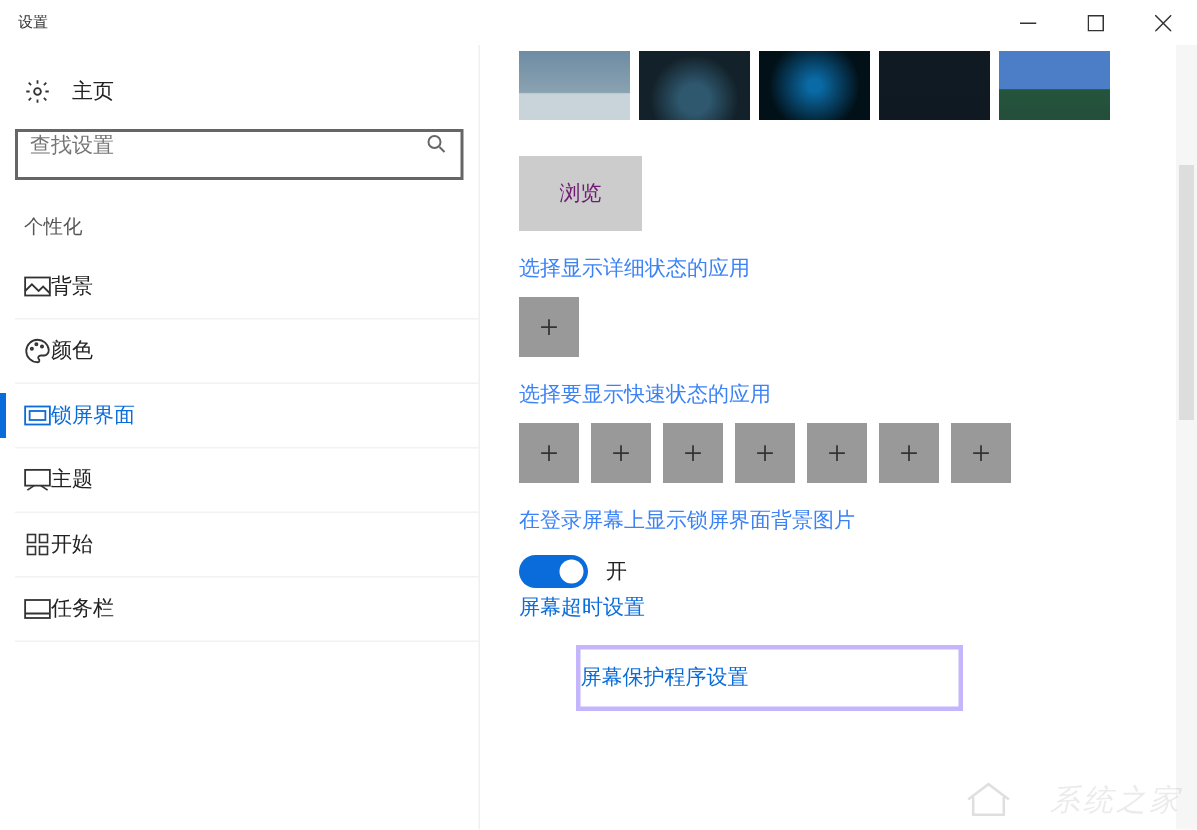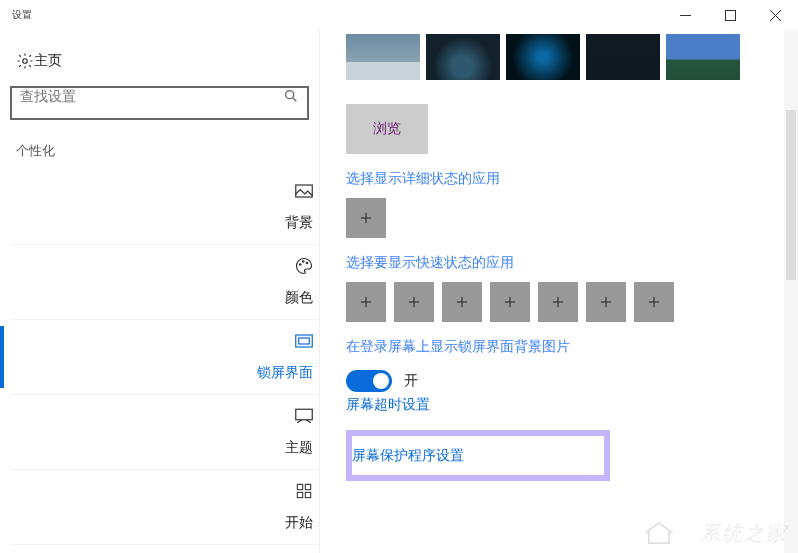--- a/index.html
+++ b/index.html
@@ -7,27 +7,27 @@
   
   .titlebar { height: 30px; display: flex; align-items: center; padding: 0 8px; font-size: 10px; color: #333; }
   .titlebar-title { flex: 1; padding-left: 4px; }
   .win-controls { display: flex; height: 30px; position: absolute; top: 0; right: 0; }
   .win-btn { width: 45px; height: 30px; display: flex; align-items: center; justify-content: center; font-size: 13px; color: #444; cursor: pointer; }
   .win-btn svg { stroke: #333; }
 
   .content { display: flex; height: calc(100% - 30px); }
 
   .sidebar { width: 320px; padding: 8px 0 0 10px; border-right: 1px solid #f0f0f0; }
-  .home-row { display: flex; align-items: center; padding: 14px 6px 16px 6px; }
+  .home-row { display: flex; align-items: center; padding: 14px 6px 16px 6px; gap: 14px; }
   .gear-icon { width: 18px; height: 18px; }
   .home-label { font-size: 14px; color: #222; }
   .search-box { margin: 0 10px 18px 0; border: 2px solid #666; height: 34px; display: flex; align-items: flex-start; padding: 0 8px; }
   .search-input { flex: 1; border: none; outline: none; font-size: 14px; color: #555; background: transparent; }
   .sidebar-h { font-size: 13px; color: #555; padding: 4px 6px 10px 6px; }
-  .sidebar-item { display: flex; align-items: flex-end; padding: 12px 6px; gap: 14px; font-size: 14px; color: #222; cursor: pointer; border-bottom: 1px solid #f2f2f2; flex-direction: column; }
+  .sidebar-item { display: flex; align-items: flex-start; padding: 12px 6px; gap: 0; font-size: 14px; color: #222; cursor: pointer; border-bottom: 1px solid #f2f2f2; }
   .sidebar-item.active { color: #0a6cda; }
   .sidebar-item.active .side-icon-stroke { stroke: #0a6cda; }
   .side-icon { width: 18px; height: 18px; display: flex; align-items: center; justify-content: center; }
   .side-icon-stroke { stroke: #333; }
   .active-bar { position: relative; }
   .active-bar::before { content: ""; position: absolute; left: -10px; top: 6px; bottom: 6px; width: 4px; background: #0a6cda; }
 
   .main { flex: 1; overflow-y: auto; padding: 0 20px 30px 26px; position: relative; }
   .thumbs { display: flex; gap: 6px; margin-top: 4px; }
   .thumb { width: 74px; height: 46px; background: #5a7a8c; }
@@ -39,21 +39,21 @@
   .browse-btn { margin-top: 24px; width: 82px; height: 50px; background: #ccc; border: none; font-size: 14px; color: #701a75; }
   .section-label { font-size: 14px; color: #3b82f6; margin-top: 16px; }
   .tilebtn { width: 40px; height: 40px; background: #999; display: flex; align-items: center; justify-content: center; font-size: 20px; color: #333; cursor: pointer; }
   .tile-row { display: flex; gap: 8px; margin-top: 10px; }
   .single-tile { margin-top: 10px; }
   .toggle-row { display: flex; align-items: center; gap: 12px; margin-top: 14px; }
   .toggle { width: 46px; height: 22px; background: #0a6cda; border-radius: 11px; position: relative; }
   .toggle::after { content: ""; position: absolute; right: 3px; top: 3px; width: 16px; height: 16px; background: #fff; border-radius: 50%; }
   .toggle-label { font-size: 14px; color: #222; }
   .link { color: #0a6cda; font-size: 14px; margin-top: 4px; cursor: pointer; display: inline-block; }
-  .redbox { border: 6px solid #c4b5fd; padding: 10px 140px 10px 0; margin-top: 16px; display: inline-block; }
+  .redbox { border: 3px solid #c4b5fd; padding: 10px 140px 10px 0; margin-top: 16px; display: inline-block; margin-left: 38px; }
 
   .watermark { position: absolute; right: 10px; bottom: 6px; font-size: 20px; color: rgba(0,0,0,0.08); font-style: italic; letter-spacing: 2px; pointer-events: none; display:flex; align-items:center; gap:24px;}
   .watermark svg { opacity: .12; }
 
   .scrollbar-stub { position:absolute; top:30px; right:0; width:14px; height:523px; background:#f6f6f6;}
   .scrollbar-thumb { position:absolute; top:80px; left:2px; width:10px; height:170px; background:#ddd;}
 
   .plus-svg { width:14px; height:14px; }
 </style>
 </head>

